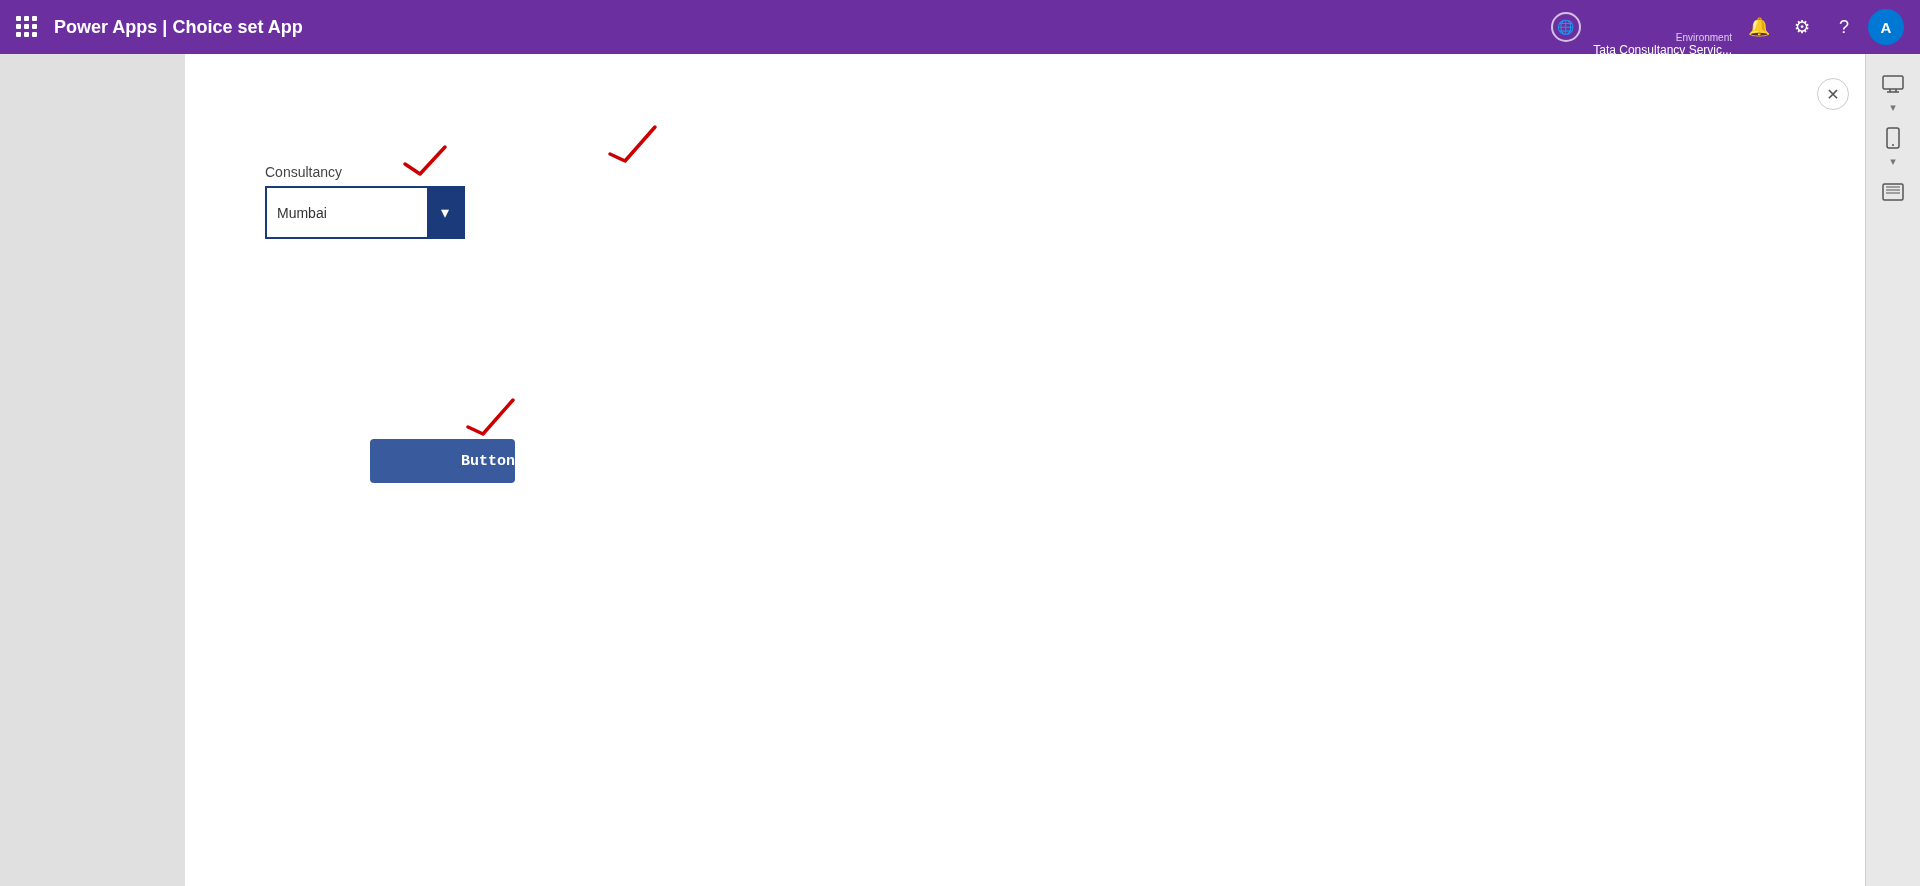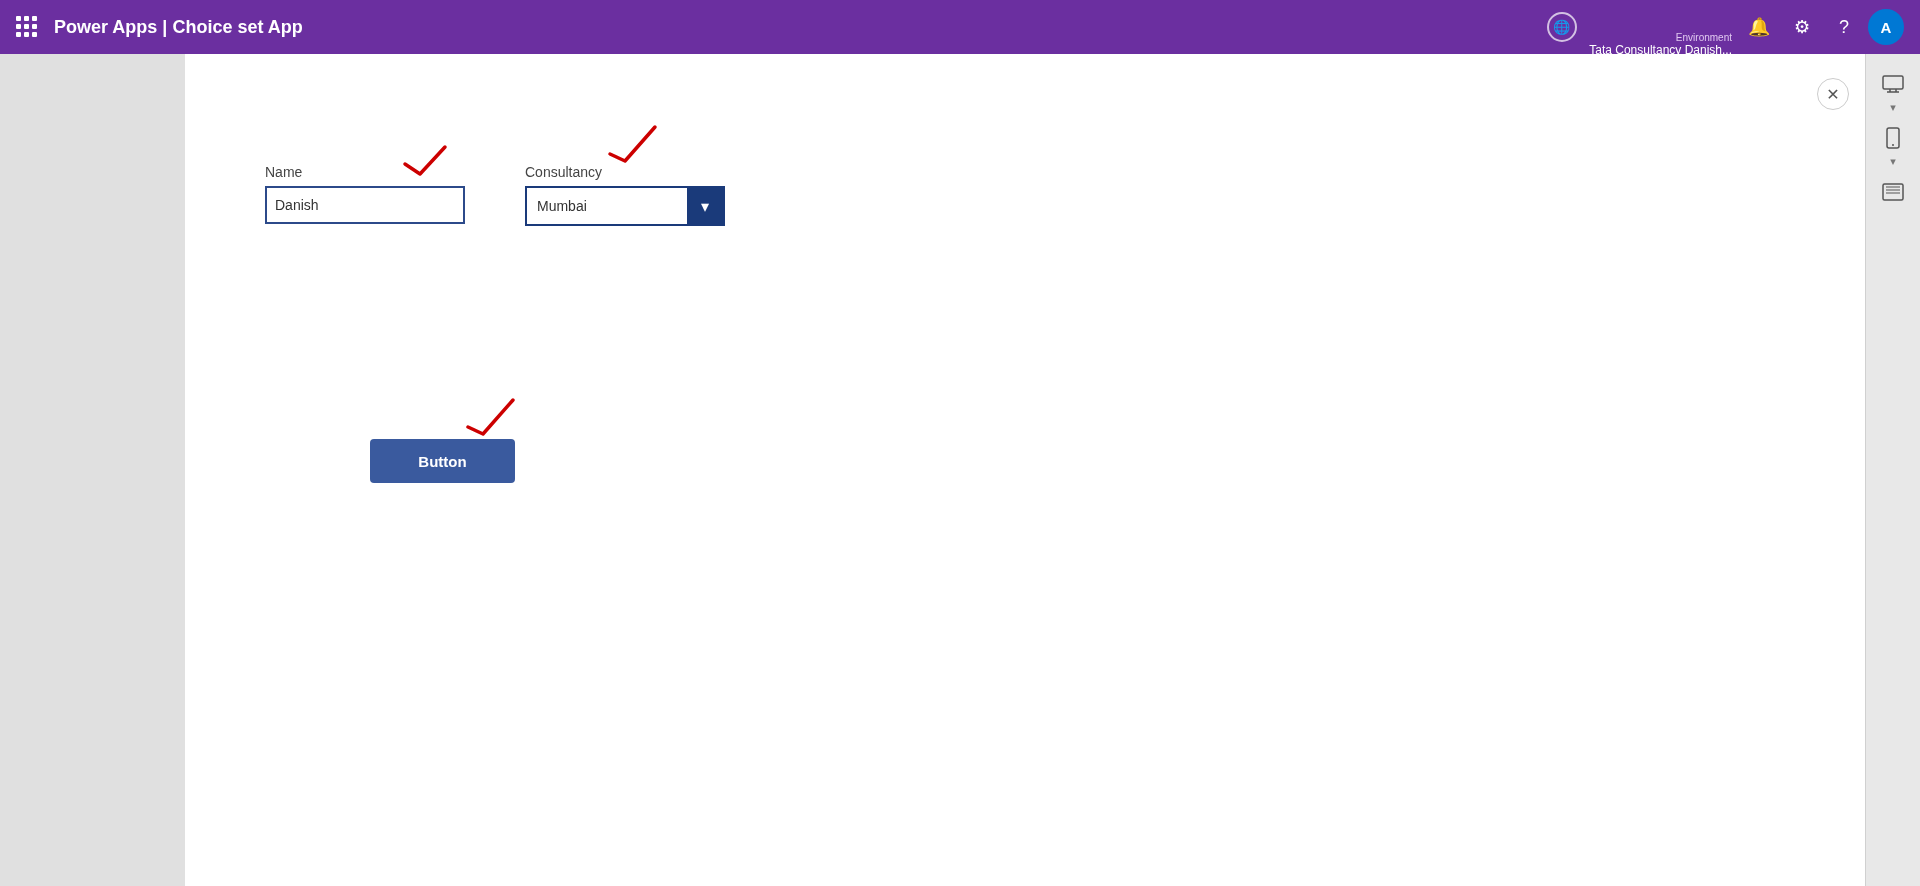--- a/index.html
+++ b/index.html
@@ -191,21 +191,21 @@
       font-size: 14px;
       color: #333;
       outline: none;
       background: white;
     }
     .dropdown-wrapper {
       display: flex;
       border: 2px solid #1a3a7a;
       background: white;
       width: 200px;
-      height: 40px;
+      height: 53px;
       overflow: hidden;
     }
     .dropdown-text {
       flex: 1;
       padding: 0 10px;
       font-size: 14px;
       color: #333;
       display: flex;
       align-items: center;
       background: white;
@@ -234,21 +234,22 @@
       height: 44px;
       background: #3a5a9e;
       color: white;
       font-size: 15px;
       font-weight: 600;
       border: none;
       border-radius: 4px;
       cursor: pointer;
       display: flex;
       align-items: center;
-      justify-content: center;
+      justify-content: flex-end;
+      font-family: Liberation Mono, monospace;
     }
 
     
     .svg-check {
       position: absolute;
       pointer-events: none;
     }
   </style>
 </head>
 <body>
@@ -265,21 +266,21 @@
       <span></span>
         <span></span>
         <span></span>
     </div>
     <span class="app-title">Power Apps  |  Choice set App</span>
   </div>
   <div class="header-right">
     <div class="earth-icon">🌐</div>
     <div class="env-info">
       <span class="env-label">Environment</span>
-      <span class="env-name">Tata Consultancy Danish...</span>
+      <span class="env-name">Tata Consultancy Servic...</span>
     </div>
     <button class="header-icon-btn" title="Notifications">
       <span>🔔</span>
     </button>
     <button class="header-icon-btn" title="Settings">
       <span>⚙</span>
     </button>
     <button class="header-icon-btn" title="Help">
       <span>?</span>
     </button>
@@ -304,24 +305,20 @@
       <svg class="svg-check" style="left: 130px; top: -25px; width: 60px; height: 40px;">
         <polyline points="10,25 25,35 50,8" fill="none" stroke="#cc0000" stroke-width="3.5" stroke-linecap="round" stroke-linejoin="round"></polyline>
       </svg>
 
       <svg class="svg-check" style="left: 330px; top: -45px; width: 70px; height: 45px;">
         <polyline points="15,35 30,42 60,8" fill="none" stroke="#cc0000" stroke-width="3.5" stroke-linecap="round" stroke-linejoin="round"></polyline>
       </svg>
 
       <div class="form-row">
 
-        <div class="field-group">
-          <label class="field-label">Name</label>
-          <input class="text-input" type="text" value="Danish" style="">
-        </div>
 
         <div class="field-group">
           <label class="field-label">Consultancy</label>
           <div class="dropdown-wrapper">
             <span class="dropdown-text">Mumbai</span>
             <div class="dropdown-arrow-btn"></div>
           </div>
         </div>
       </div>
     </div>

